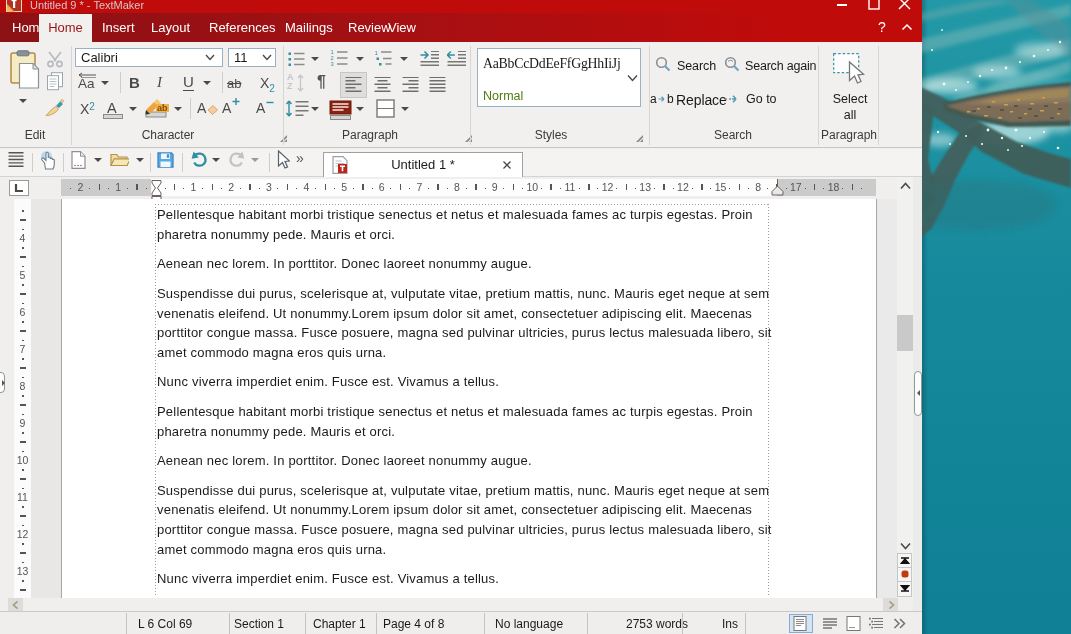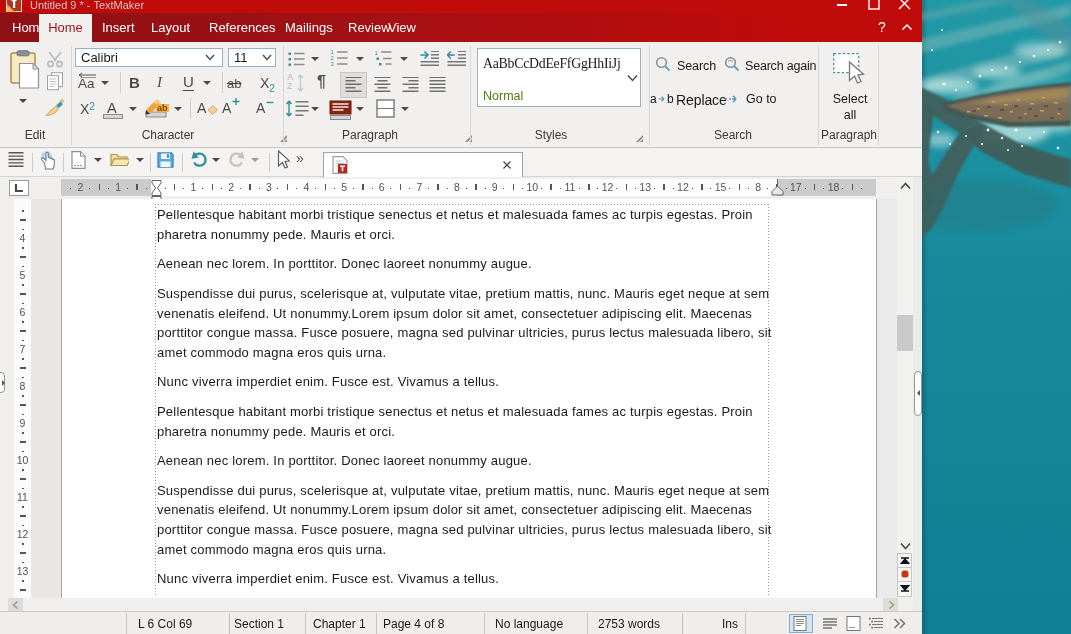--- a/index.html
+++ b/index.html
@@ -480,20 +480,21 @@
       <div class="abs" style="left:296px;top:1px;font-size:14px;color:#555">»</div>
       <div id="doctab">
       <svg class="abs" style="left:8px;top:3px" width="16" height="18" viewBox="0 0 16 18">
             <path d="M1 0.7 L11 0.7 L15 4.7 L15 17.3 L1 17.3 Z" fill="#fff" stroke="#9aa0a6" stroke-width="1.2"></path>
             <g stroke="#b9c1c7">
               <path d="M3.5 5 h6 M3.5 7.5 h9 M3.5 10 h9"></path>
             </g>
             <rect x="6" y="8" width="9" height="9" fill="#c0251c"></rect>
             <path d="M8 10.2 h5 M10.5 10.2 v5" stroke="#fff" stroke-width="1.6" fill="none"></path>
           </svg>
+      <div class="abs" style="left:0;top:4px;width:198px;text-align:center;font-size:13px;color:#1a1a1a">Untitled 1 *</div>
       <svg class="abs" style="left:178px;top:7px" width="10" height="10" viewBox="0 0 10 10">
             <path d="M1.5 1.5 L8.5 8.5 M8.5 1.5 L1.5 8.5" stroke="#4a4a4a" stroke-width="1.3"></path>
           </svg>
     </div>
     </div>
     <div id="hruler">
       <svg class="abs" style="left:9px;top:3px" width="20" height="16" viewBox="0 0 20 16">
           <rect x="0.5" y="0.5" width="19" height="15" fill="#fff" stroke="#9a9a9a"></rect>
           <path d="M7 4 L7 11 L14 11" stroke="#4a4a4a" stroke-width="2.2" fill="none"></path>
         </svg>
@@ -698,21 +699,21 @@
       <div class="stxt" style="left:138px">L 6 Col 69</div>
       <div class="ssep" style="left:229px"></div>
       <div class="stxt" style="left:234px">Section 1</div>
       <div class="ssep" style="left:305px"></div>
       <div class="stxt" style="left:313px">Chapter 1</div>
       <div class="ssep" style="left:376px"></div>
       <div class="stxt" style="left:383px">Page 4 of 8</div>
       <div class="ssep" style="left:484px"></div>
       <div class="stxt" style="left:495px">No language</div>
       <div class="ssep" style="left:587px"></div>
-      <div class="stxt" style="left:598px">2753 words</div>
+      <div class="stxt" style="left:626px">2753 words</div>
       <div class="ssep" style="left:682px"></div>
       <div class="ssep" style="left:745px"></div>
       <div class="stxt" style="left:722px">Ins</div>
       <div class="abs" style="left:789px;top:2px;width:24px;height:19px;background:#d4e4f2;border:1px solid #84aed2"></div>
       <svg class="abs" style="left:793px;top:4px" width="16" height="15" viewBox="0 0 16 15">
           <rect x="1" y="0.5" width="12" height="14" fill="#fff" stroke="#777"></rect>
           <g stroke="#888" stroke-width="1">
             <path d="M3 3.5 h8 M3 5.5 h8 M3 7.5 h8 M3 9.5 h5"></path>
           </g>
         </svg>

